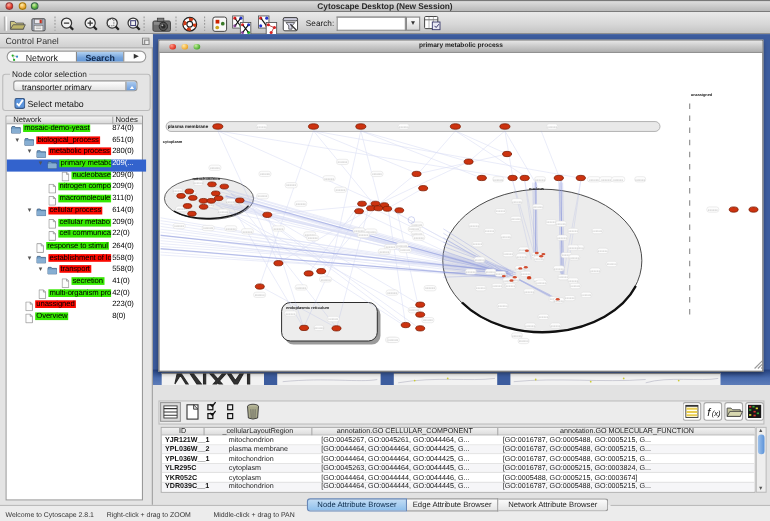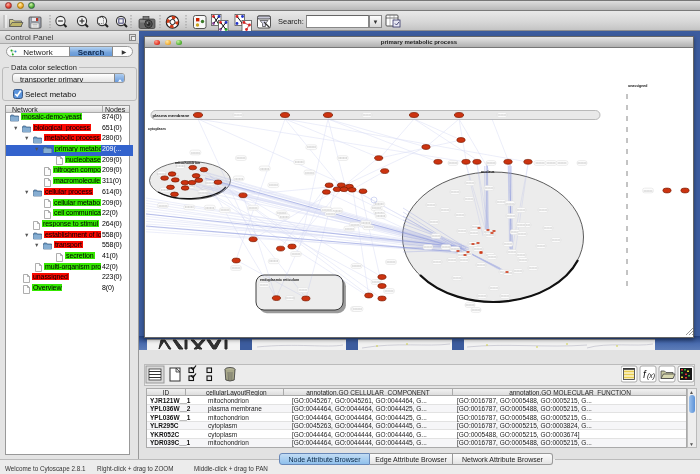--- a/index.html
+++ b/index.html
@@ -4,20 +4,21 @@
 body{width:700px;height:474px;position:relative;overflow:hidden;background:#e8e8e8;}
 .abs{position:absolute;}
 .tl{position:absolute;border-radius:50%;}
 </style></head><body>
 
 <div class="abs" style="left:0;top:0;width:700px;height:11px;background:linear-gradient(#e2e2e2,#cfcfcf 45%,#b8b8b8);border-bottom:1px solid #7a7a7a;">
  <div class="abs" style="left:0;top:0;width:700px;height:1px;background:#777;"></div>
  <div class="tl" style="left:5px;top:2px;width:7px;height:7px;background:radial-gradient(circle at 38% 30%,#ffb0a0,#e33d2c 60%,#a81c0e);border:0.5px solid #933;"></div>
  <div class="tl" style="left:16.5px;top:2px;width:7px;height:7px;background:radial-gradient(circle at 38% 30%,#ffeeb0,#f0ad35 60%,#c08210);border:0.5px solid #a70;"></div>
  <div class="tl" style="left:28px;top:2px;width:7px;height:7px;background:radial-gradient(circle at 38% 30%,#d2f2aa,#55b238 60%,#2f8718);border:0.5px solid #364;"></div>
+ <div class="abs" style="left:0;right:0;top:1px;text-align:center;font-size:7.6px;font-weight:bold;color:#2a2a2a;letter-spacing:-0.05px;">Cytoscape Desktop (New Session)</div>
 </div>
 
 <div class="abs" style="left:0;top:11px;width:700px;height:20px;background:linear-gradient(#e9e9e9,#d6d6d6 60%,#c4c4c4);border-bottom:1px solid #8f8f8f;">
 </div>
 <svg class="abs" style="left:0;top:12px;" width="700" height="19" viewBox="0 12 700 19">
 
  <line x1="4" y1="15" x2="4" y2="28" stroke="#aaa" stroke-width="1"></line>
  <line x1="6" y1="15" x2="6" y2="28" stroke="#fff" stroke-width="1"></line>
 
  <g stroke="#9a9a9a" stroke-dasharray="1.5,1.5">
@@ -842,21 +843,21 @@
    <div class="abs" style="left:107px;top:0;width:20px;height:11px;font-size:6px;color:#333;text-align:center;line-height:11px;">▶</div>
  </div>
  <svg class="abs" style="left:10px;top:17.5px;" width="7" height="7" viewBox="0 0 7 7">
    <path d="M1.5 1.5 L5.5 2.5 M2.8 5.5 L1.5 1.5" stroke="#7a7" stroke-width="0.5"></path>
    <circle cx="1.5" cy="1.5" r="1" fill="#2a2"></circle>
       <circle cx="5.5" cy="2.5" r="1" fill="#38c"></circle>
       <circle cx="2.8" cy="5.5" r="1" fill="#2a2"></circle>
  </svg>
 
  <fieldset class="abs" style="left:2px;top:32px;width:135px;height:38px;border:1px solid #bbb;border-radius:3px;">
-   <legend style="font-size:7.5px;color:#222;margin-left:6px;padding:0 2px;">Data color selection</legend>
+   <legend style="font-size:7.5px;color:#222;margin-left:6px;padding:0 2px;">Node color selection</legend>
  </fieldset>
  <div class="abs" style="left:12px;top:42px;width:113px;height:10px;background:linear-gradient(#fff,#e4e4e4);border:1px solid #999;border-radius:3px;overflow:hidden;">
    <div style="font-size:7.5px;color:#111;padding:0.5px 0 0 7px;">transporter primary</div>
    <div class="abs" style="right:0px;top:0px;width:10px;height:10px;background:linear-gradient(#aecdf0,#5a90d8);border-left:1px solid #888;">
      <svg width="10" height="10" viewBox="0 0 10 10">
           <path d="M5 1.2 L7 3.8 L3 3.8 Z" fill="#fff"></path>
           <path d="M5 8.8 L7 6.2 L3 6.2 Z" fill="#fff"></path>
         </svg>
    </div>
  </div>

